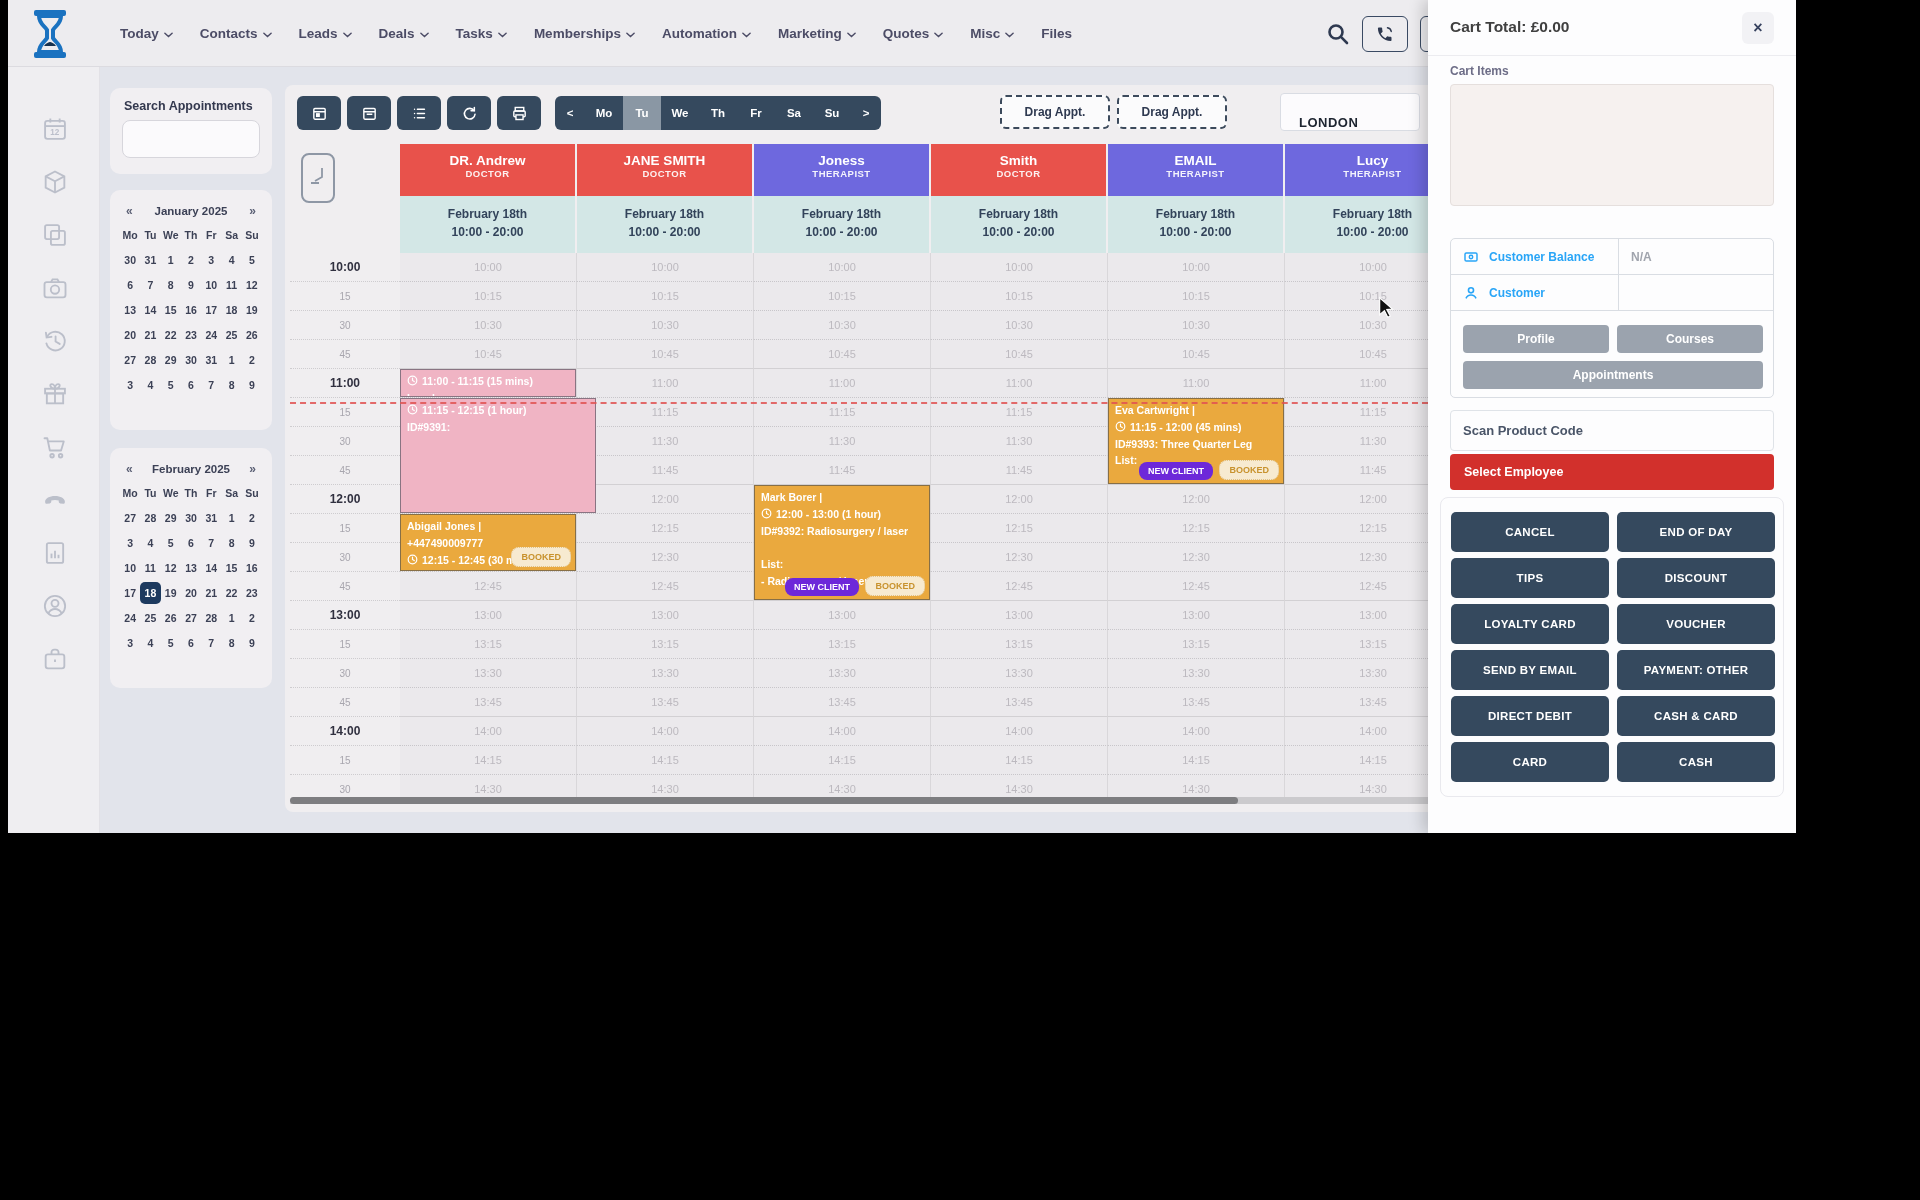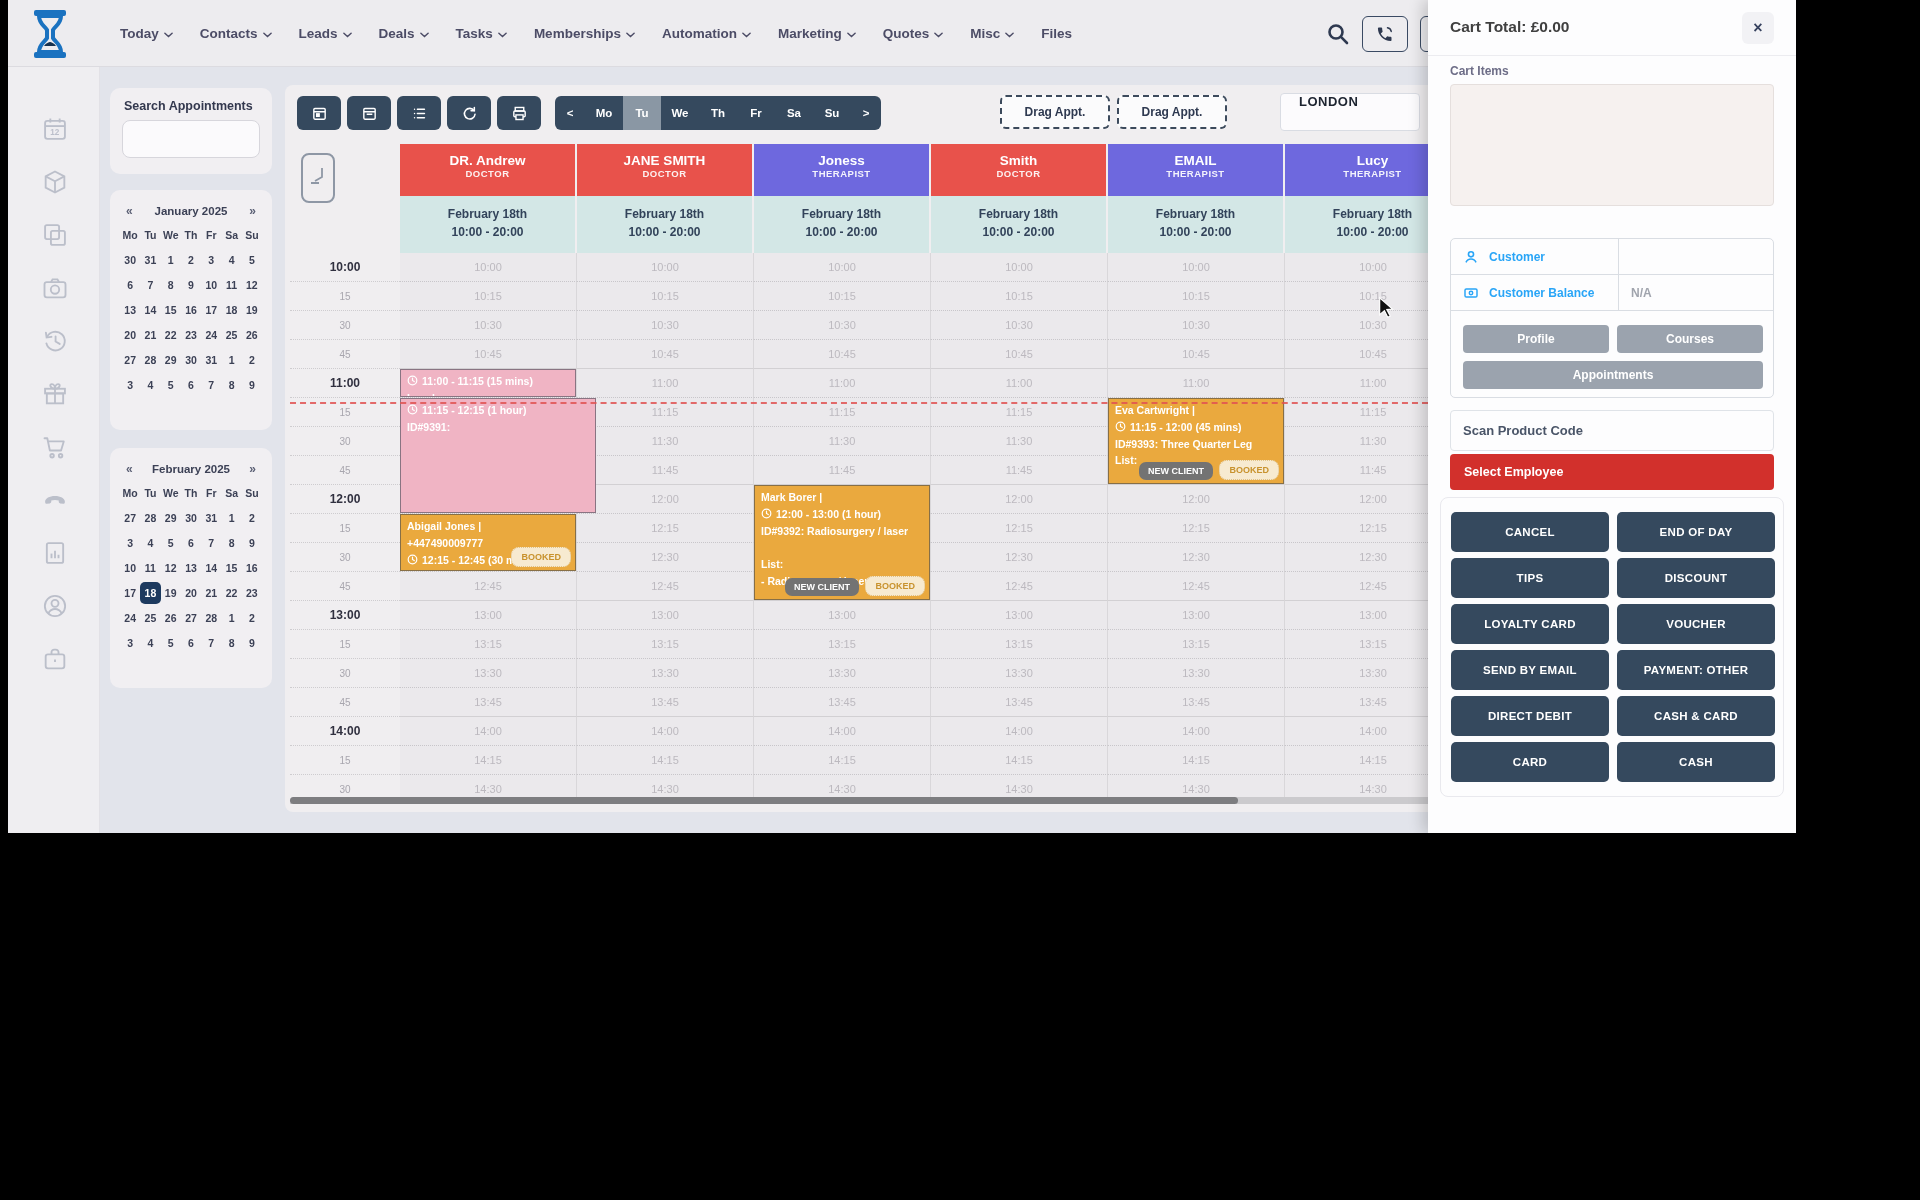--- a/index.html
+++ b/index.html
@@ -33,21 +33,21 @@
   .cal-sel{background:#1d3a5f;color:#fff;border-radius:5px;position:relative;}
   
   #main-card{left:285px;top:85px;width:1160px;height:727px;background:#f0eef0;border-radius:8px;overflow:hidden;}
   #toolbar{position:absolute;left:12px;top:10px;height:36px;display:flex;align-items:center;gap:6px;}
   .tb-btn{width:44px;height:34px;background:#35495e;border-radius:6px;display:flex;align-items:center;justify-content:center;cursor:pointer;}
   #day-pill{margin-left:8px;height:34px;background:#35495e;border-radius:6px;display:flex;align-items:center;color:#fff;font-size:11.5px;font-weight:bold;overflow:hidden;}
   .day-cell{width:38px;text-align:center;height:34px;line-height:34px;cursor:pointer;}
   .day-sel{background:#8a97a4;}
   .day-arrow{width:30px;text-align:center;cursor:pointer;}
   .drag-btn{position:absolute;top:10px;height:34px;width:110px;border:2px dashed #3c4a5c;border-radius:6px;background:#fbfbfc;color:#2e3950;font-weight:bold;font-size:12px;display:flex;align-items:center;justify-content:center;cursor:pointer;}
-  #location-select{position:absolute;top:8px;left:995px;width:140px;height:38px;background:#fcfbfd;border:1px solid #d9dce3;border-radius:4px;color:#1d2430;font-weight:bold;font-size:13px;letter-spacing:.5px;display:flex;align-items:flex-start;padding-left:18px;cursor:pointer;}
+  #location-select{position:absolute;top:8px;left:995px;width:140px;height:38px;background:#fcfbfd;border:1px solid #d9dce3;border-radius:4px;color:#1d2430;font-weight:bold;font-size:13px;letter-spacing:.5px;display:flex;align-items:flex-end;padding-left:18px;cursor:pointer;}
   .staff-col{position:absolute;top:59px;height:52px;color:#fff;text-align:center;border-right:2px solid #f0eef0;cursor:pointer;}
   .staff-name{font-size:13.5px;font-weight:bold;margin-top:9px;}
   .staff-role{font-size:9.5px;font-weight:bold;letter-spacing:.5px;opacity:.92;}
   .date-col{position:absolute;top:111px;height:57px;background:#d3e7e6;border-right:2px solid #f0eef0;text-align:center;color:#32435a;font-size:12px;font-weight:bold;cursor:default;}
   .date-col div{margin-top:4px;}
   .date-col div:first-child{margin-top:11px;}
   #clock-badge{position:absolute;left:16px;top:68px;width:34px;height:50px;border:2px solid #8e97a5;border-radius:8px;background:transparent;}
   #clock-badge svg{position:absolute;left:3px;top:8px;}
   
   .gut-cell{position:absolute;left:5px;width:110px;text-align:center;cursor:default;}
@@ -55,21 +55,21 @@
   .gut-q{font-size:10px;color:#a8a6ae;}
   .grid-cell{position:absolute;background:#ebe9ec;border-right:1px solid #d9d7da;border-bottom:1px dotted #c8c6ca;color:#bcb9bf;font-size:11px;text-align:center;cursor:pointer;}
   .grid-cell.hr{border-bottom-style:solid;border-bottom-color:#d2d0d3;}
   .gut-line{position:absolute;left:5px;width:110px;border-bottom:1px dotted #cecccf;}
   
   .appt{position:absolute;overflow:hidden;color:#fff;font-size:10.5px;font-weight:bold;line-height:1.6;padding:3px 6px;border:1px solid rgba(52,63,77,.55);cursor:pointer;}
   .appt.pink{background:#f0b4c4;}
   .appt.orange{background:#eaa93e;}
   .appt .ln{white-space:nowrap;overflow:hidden;}
   .badge{position:absolute;bottom:3px;font-size:9px;font-weight:bold;padding:2px 9px;border-radius:8px;white-space:nowrap;}
-  .badge.new{background:#737373;color:#fff;border-radius:7px;}
+  .badge.new{background:#6d28d9;color:#fff;}
   .badge.booked{background:#f7ead0;color:#c8922d;border:1px dotted #e0c287;}
   #redline{position:absolute;left:5px;border-top:2px dashed rgba(224,82,82,.85);}
   #hscroll-track{position:absolute;left:5px;height:7px;background:#cbcacd;border-radius:4px;}
   #hscroll-thumb{position:absolute;left:5px;height:7px;background:#7d7d80;border-radius:4px;cursor:pointer;}
   
   #cart-panel{left:1428px;top:0;width:368px;height:833px;background:#fdfdfe;box-shadow:-5px 0 14px rgba(0,0,0,.18);z-index:20;}
   #cart-title{position:absolute;left:22px;top:18px;font-size:15.5px;font-weight:bold;color:#404040;}
   #cart-close{position:absolute;right:22px;top:12px;width:32px;height:32px;background:#f2f2f5;border-radius:6px;color:#36415e;font-size:16px;font-weight:bold;text-align:center;line-height:32px;cursor:pointer;}
   #cart-divider{position:absolute;left:0;top:55px;width:368px;border-top:1px solid #ececf0;}
   #cart-items-label{position:absolute;left:22px;top:64px;font-size:12px;font-weight:bold;color:#6d6d87;}
@@ -717,40 +717,40 @@
     <div id="cart-title">Cart Total: £0.00</div>
     <div id="cart-close">×</div>
     <div id="cart-divider"></div>
     <div id="cart-items-label">Cart Items</div>
     <div id="cart-items-box"></div>
 
     <div id="cust-box">
       <div class="cust-row">
         <div class="cust-left">
           <span class="icon-svg" style="width:16px;height:16px;color:#29a5f7;">
+              <svg viewBox="0 0 24 24" width="100%" height="100%" fill="none" stroke="currentColor" stroke-width="2.2">
+                <rect x="3" y="6" width="18" height="12" rx="2"></rect>
+                <circle cx="12" cy="12" r="2.6"></circle>
+              </svg>
+            </span>
+          <span class="cust-link">Customer Balance</span>
+        </div>
+        <div class="cust-val">N/A</div>
+      </div>
+      <div class="cust-row">
+        <div class="cust-left">
+          <span class="icon-svg" style="width:16px;height:16px;color:#29a5f7;">
               <svg viewBox="0 0 24 24" width="100%" height="100%" fill="none" stroke="currentColor" stroke-width="2.4">
                 <circle cx="12" cy="8" r="3.8"></circle>
                 <path d="M4.5 20c1.4-3.4 4.2-5 7.5-5s6.1 1.6 7.5 5"></path>
               </svg>
             </span>
           <span class="cust-link">Customer</span>
         </div>
         <div class="cust-val"></div>
-      </div>
-      <div class="cust-row">
-        <div class="cust-left">
-          <span class="icon-svg" style="width:16px;height:16px;color:#29a5f7;">
-              <svg viewBox="0 0 24 24" width="100%" height="100%" fill="none" stroke="currentColor" stroke-width="2.2">
-                <rect x="3" y="6" width="18" height="12" rx="2"></rect>
-                <circle cx="12" cy="12" r="2.6"></circle>
-              </svg>
-            </span>
-          <span class="cust-link">Customer Balance</span>
-        </div>
-        <div class="cust-val">N/A</div>
       </div>
       <div class="gray-btn" style="left:12px;top:86px;width:146px;">
           <span>Profile</span>
         </div>
       <div class="gray-btn" style="left:166px;top:86px;width:146px;">
           <span>Courses</span>
         </div>
       <div class="gray-btn" style="left:12px;top:122px;width:300px;">
           <span>Appointments</span>
         </div>

